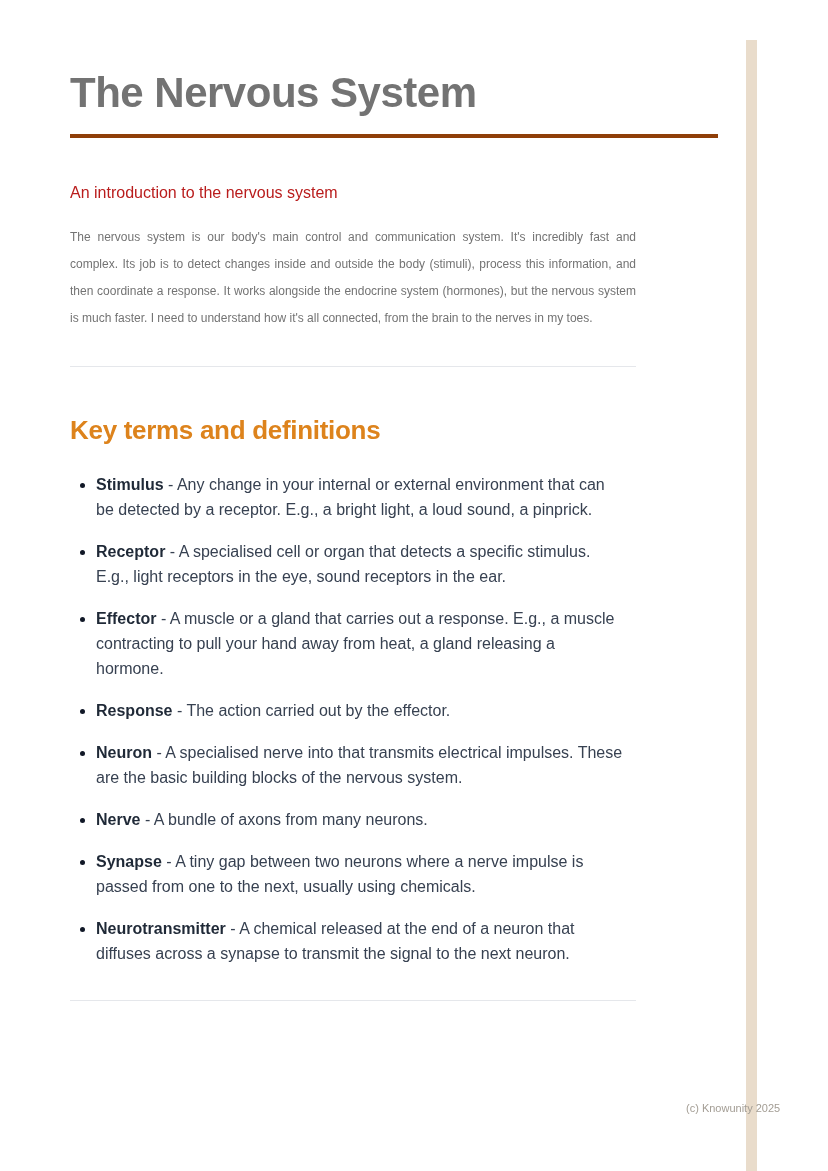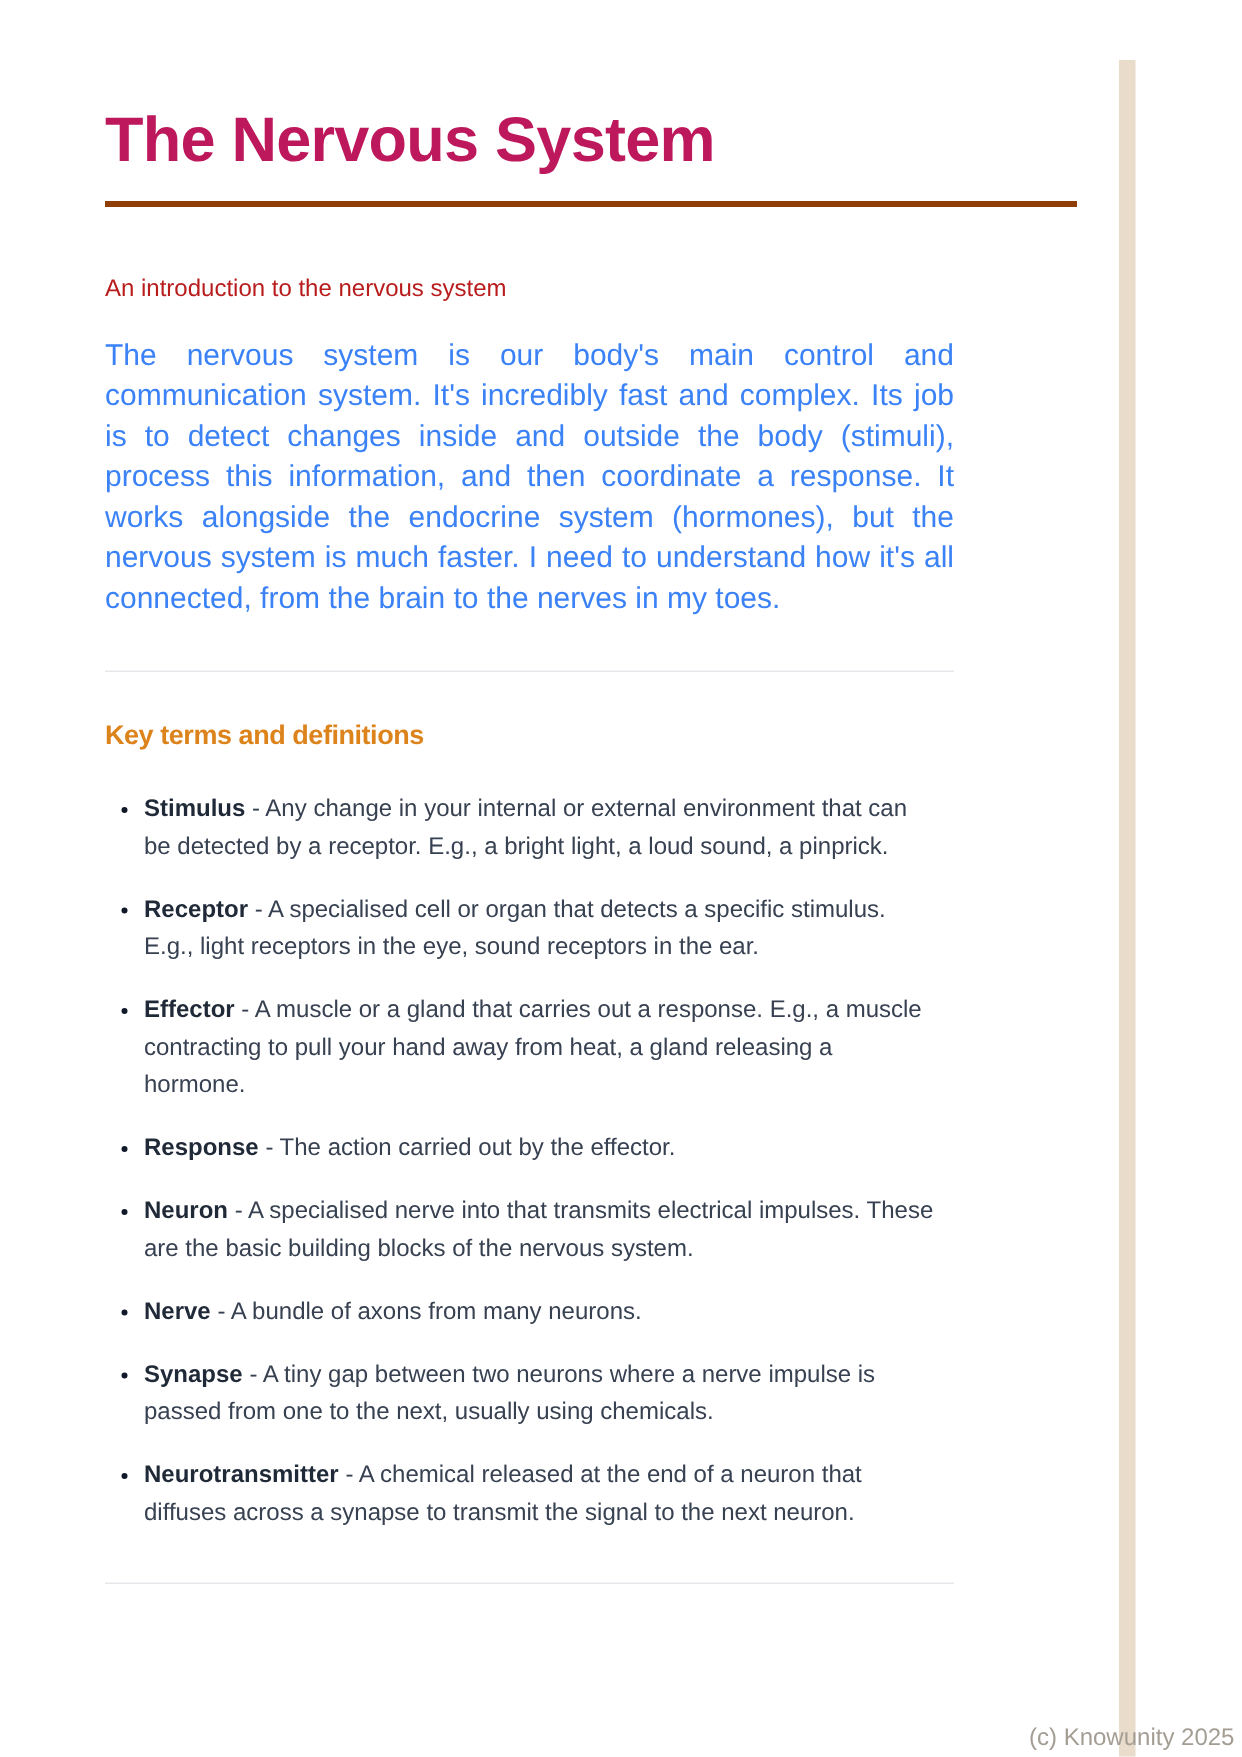--- a/index.html
+++ b/index.html
@@ -18,53 +18,53 @@
     left: 70px;
     top: 0;
     width: 566px;
   }
   h1.page-title {
     margin: 70px 0 0 0;
     font-size: 42px;
     line-height: 1.1;
     font-weight: bold;
     letter-spacing: -0.5px;
-    color: #be185d;
+    color: #737373;
     white-space: nowrap;
   }
   .title-rule {
     border: none;
     height: 4px;
     width: 648px;
     background: #8f3e08;
     margin: 18px 0 0 0;
   }
   p.subtitle {
     margin: 42px 0 0 0;
     font-size: 16px;
     line-height: 26px;
     color: #b91c1c;
   }
   p.body-par {
     margin: 18px 0 0 0;
-    font-size: 20px;
+    font-size: 12px;
     line-height: 27px;
-    color: #3b82f6;
+    color: #737373;
     text-align: justify;
   }
   .divider {
     border: none;
     height: 1px;
     width: 566px;
     background: #e5e7eb;
     margin: 34px 0 0 0;
   }
   h2.section-heading {
-    margin: 32px 0 0 0;
-    font-size: 18px;
+    margin: 48px 0 0 0;
+    font-size: 26px;
     font-weight: bold;
     color: #dd831c;
     letter-spacing: -0.3px;
   }
   ul.terms-list {
     margin: 26px 12px 0 0;
     padding: 0 0 0 26px;
   }
   ul.terms-list li {
     margin: 0 0 17px 0;
@@ -79,25 +79,24 @@
     left: 746px;
     top: 40px;
     width: 11px;
     height: 1131px;
     background: #e9dccb;
   }
   .footer {
     position: absolute;
     left: 686px;
     top: 1102px;
-    font-size: 16px;
+    font-size: 11px;
     color: #a39d94;
     z-index: 2;
     white-space: nowrap;
-    margin-top: 48px;
   }
 </style>
 </head>
 <body>
 
 <div class="page">
 
   <div class="content">
 
     <h1 class="page-title">The Nervous System</h1>

